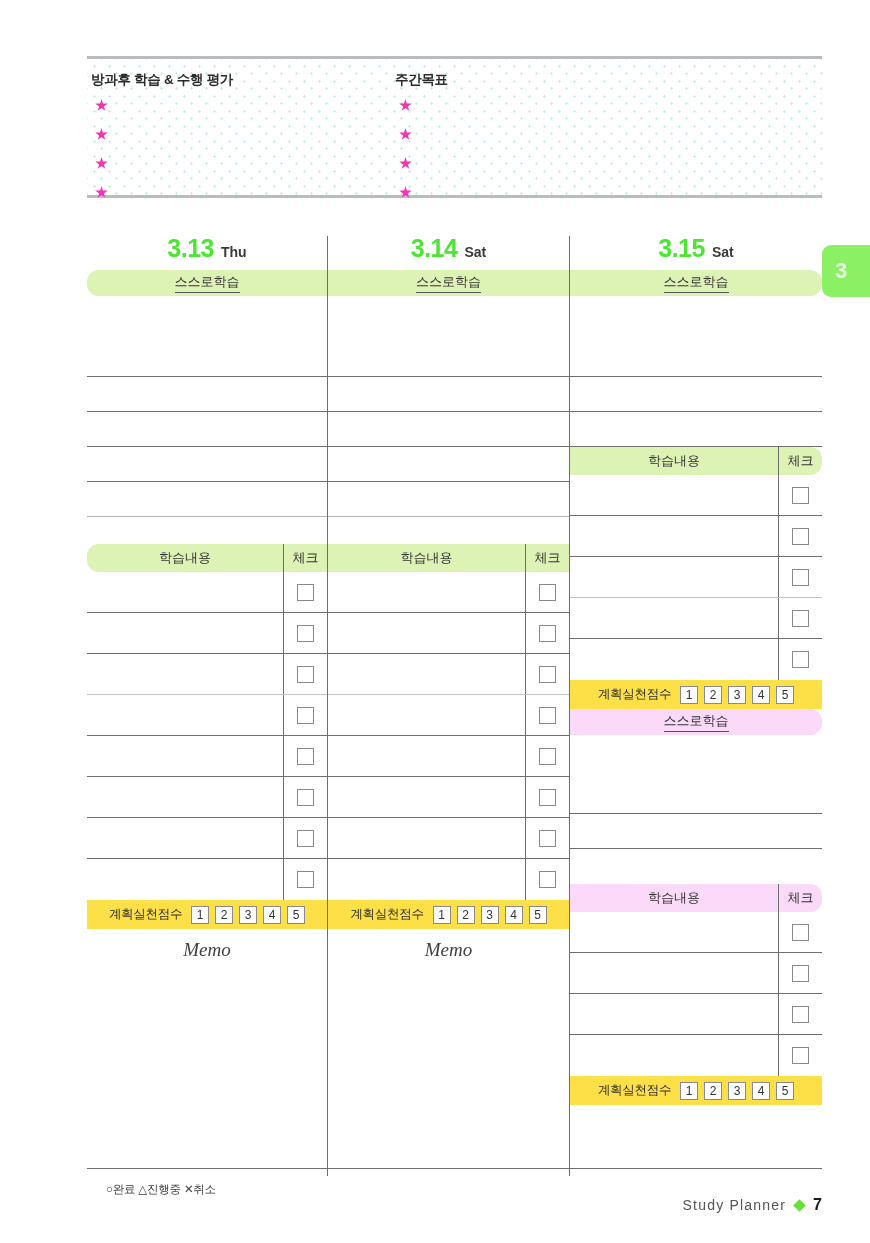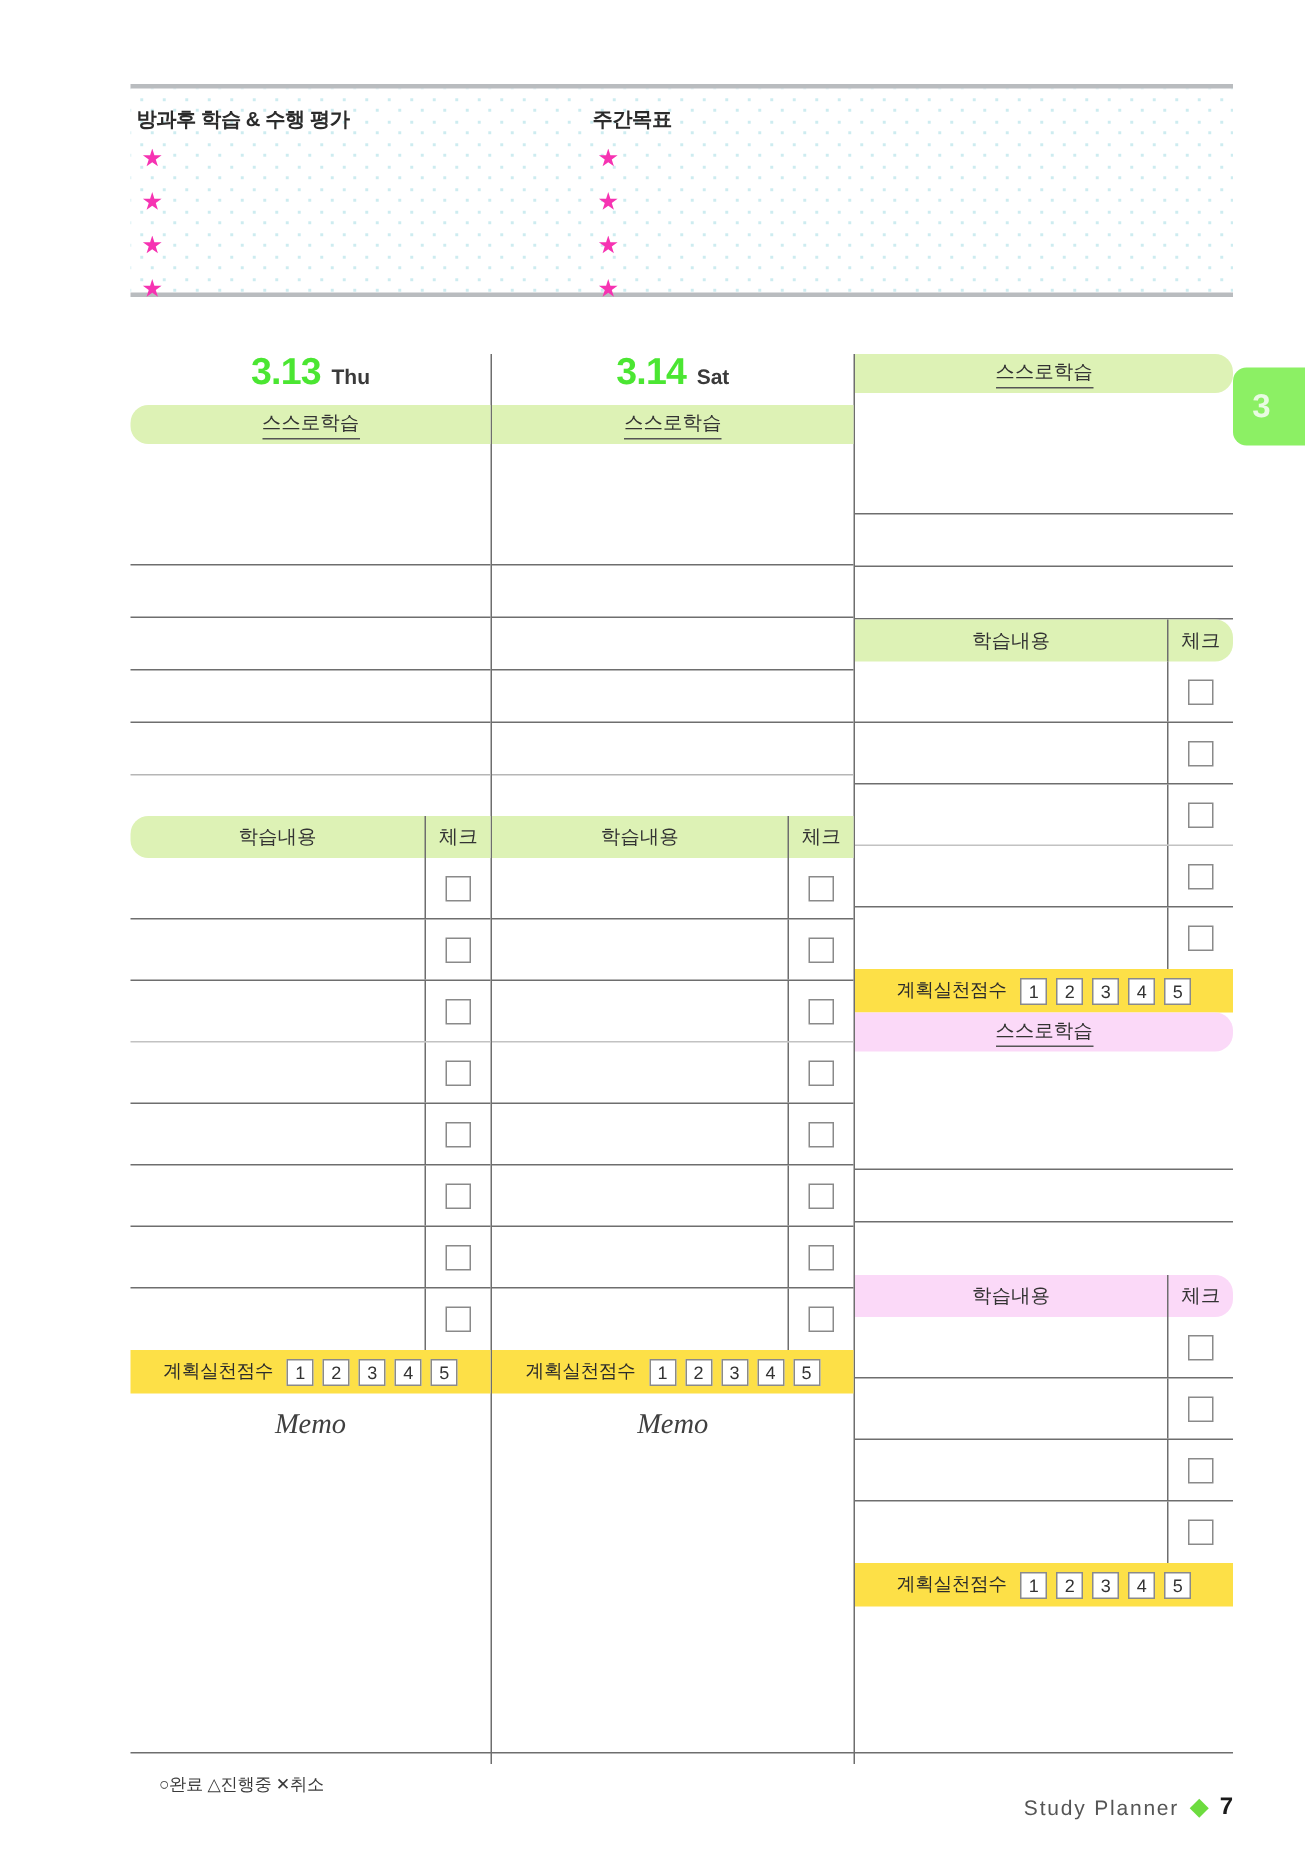--- a/index.html
+++ b/index.html
@@ -464,20 +464,24 @@
         <span class="score-box">3</span>
         <span class="score-box">4</span>
         <span class="score-box">5</span>
       </div>
       <div class="memo-title">Memo</div>
       <div class="memo-body"></div>
     </div>
 
     <div class="col satsun">
 
+      <div class="date-head">
+        <span class="date-num">3.15</span>
+        <span class="date-dow">Sat</span>
+      </div>
       <div class="selfstudy round-r">
         <span>스스로학습</span>
       </div>
       <div>
         <div class="blank-line" style="height:46px;border-bottom:none"></div>
         <div class="blank-line"></div>
         <div class="blank-line"></div>
         <div class="blank-line"></div>
       </div>
       <div class="tbl-head round-r">

